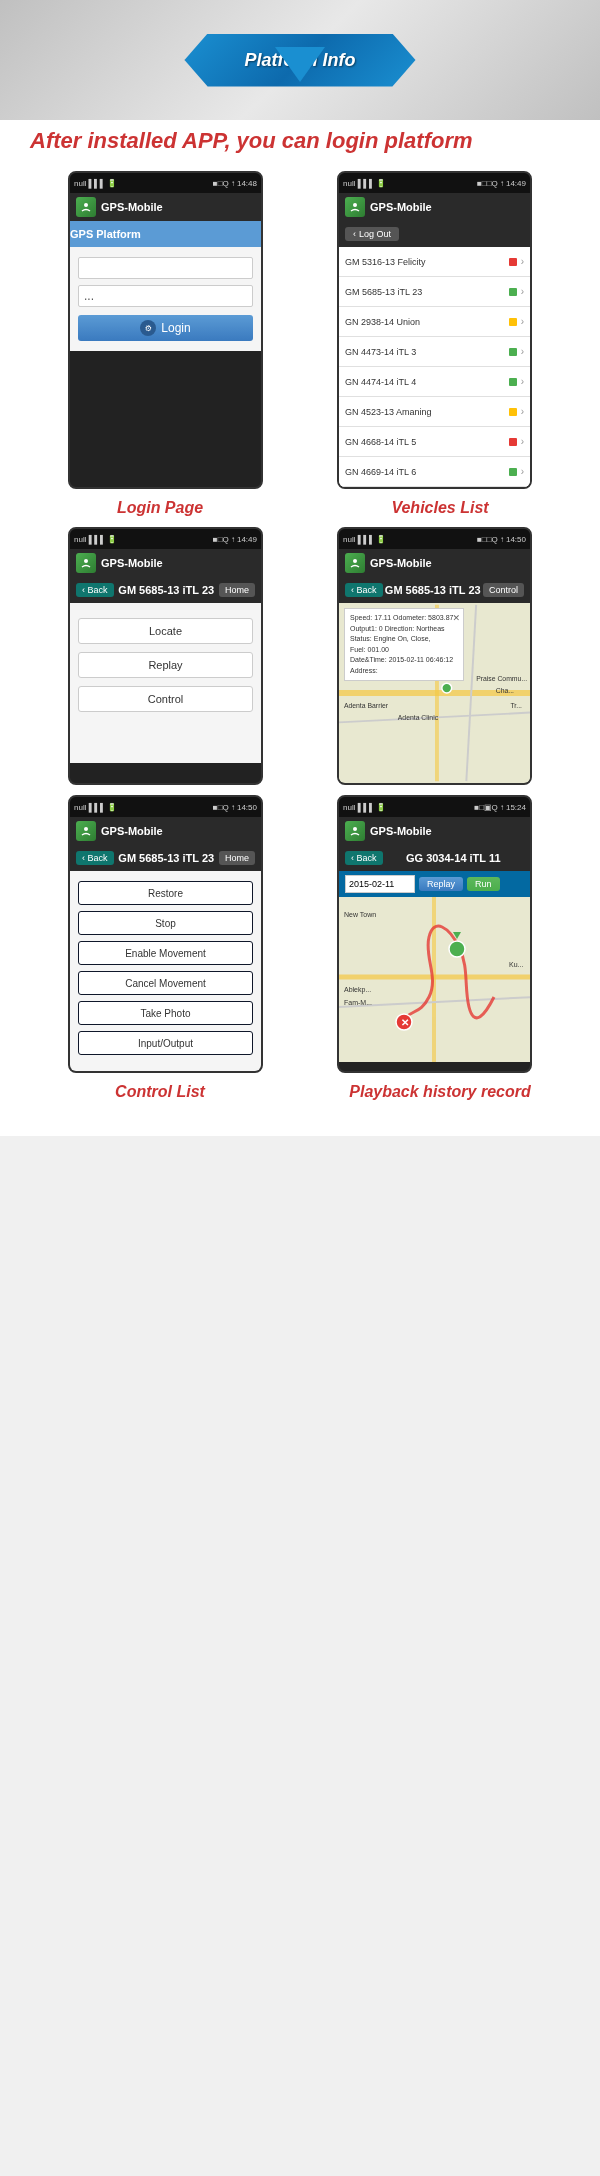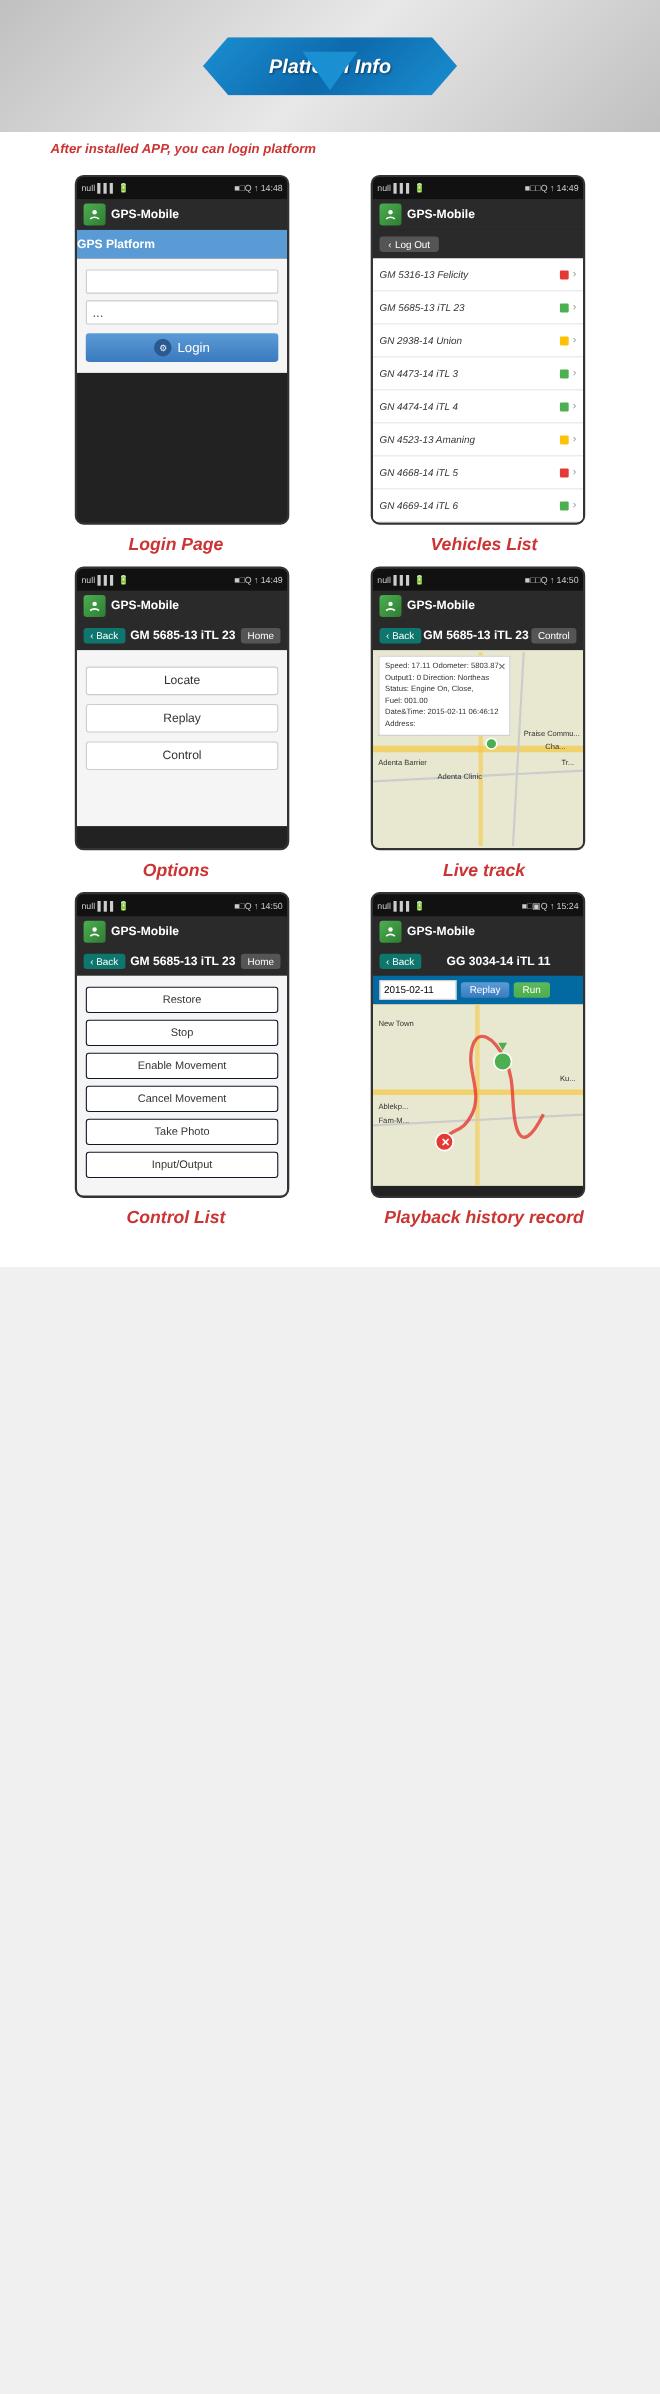--- a/index.html
+++ b/index.html
@@ -63,26 +63,25 @@
       text-align: center;
       font-size: 22px;
       color: #1a6aad;
       font-style: italic;
       font-weight: bold;
       padding: 20px 20px 8px 20px;
     }
 
     .sub-title {
       text-align: left;
-      font-size: 12px;
+      font-size: 22px;
       color: #cc3333;
       font-style: italic;
       font-weight: bold;
       padding: 8px 30px 12px 30px;
-      margin-left: 16px;
     }
 
     
     .screens-row {
       display: flex;
       justify-content: space-around;
       padding: 5px 36px;
       gap: 10px;
     }
 
@@ -244,21 +243,21 @@
       background: white;
       border-bottom: 1px solid #e0e0e0;
       height: 30px;
       display: flex;
       align-items: center;
       padding: 0 6px;
       font-size: 9px;
       color: #333;
     }
 
-    .vehicle-item-text { flex: 1; font-style: italic; }
+    .vehicle-item-text { flex: 1; }
 
     .status-dot {
       width: 8px;
       height: 8px;
       border-radius: 1px;
       margin-left: 3px;
     }
     .status-red { background: #e53935; }
     .status-green { background: #4caf50; }
     .status-yellow { background: #ffc107; }
@@ -659,24 +658,20 @@
           <div>Output1: <span>0</span> Direction: <span>Northeas</span></div>
           <div>Status: <span>Engine On, Close,</span></div>
           <div>Fuel: <span>001.00</span></div>
           <div>Date&amp;Time: <span>2015-02-11 06:46:12</span></div>
           <div>Address:</div>
         </div>
       </div>
     </div>
   </div>
 
-  <div class="screens-labels">
-    <div class="screen-label-item">Options</div>
-    <div class="screen-label-item">Live track</div>
-  </div>
 
   <div class="screens-row">
 
     <div class="phone-screen">
       <div class="phone-status-bar">
         <div class="phone-status-left">
           <span>null ▌▌▌</span>
           <span>🔋</span>
         </div>
         <div class="phone-status-right">

